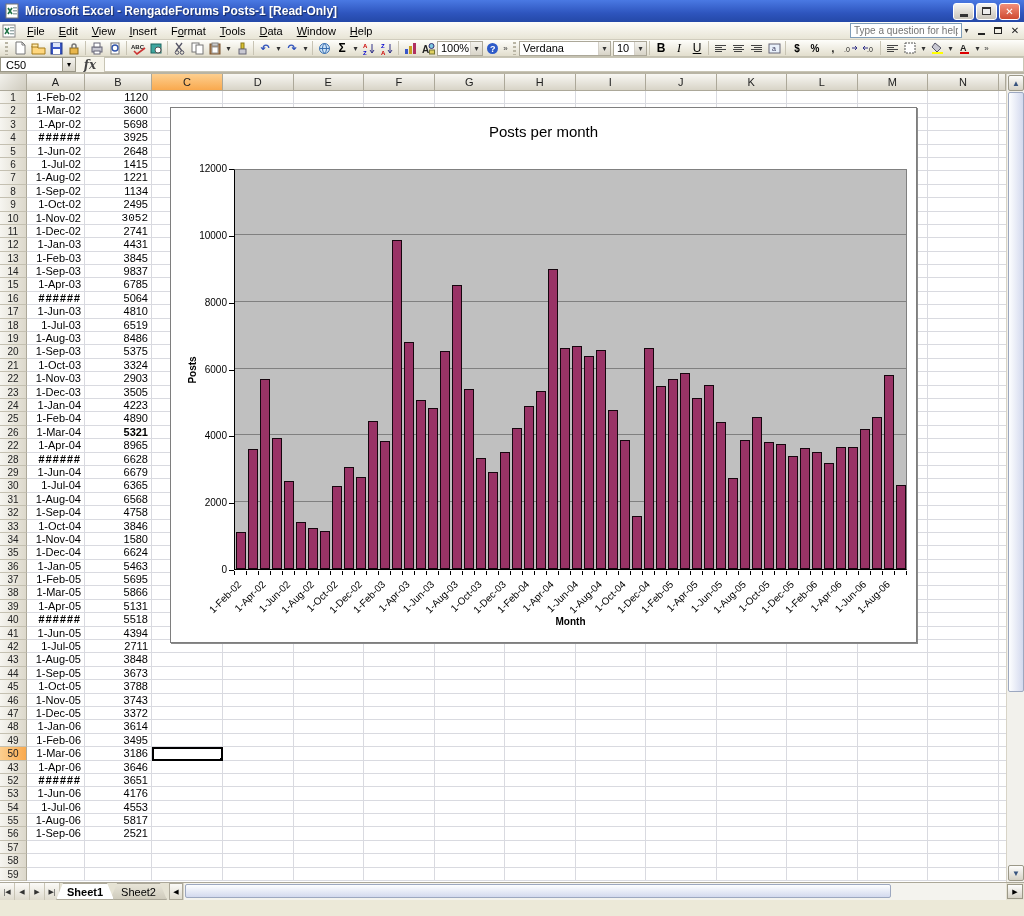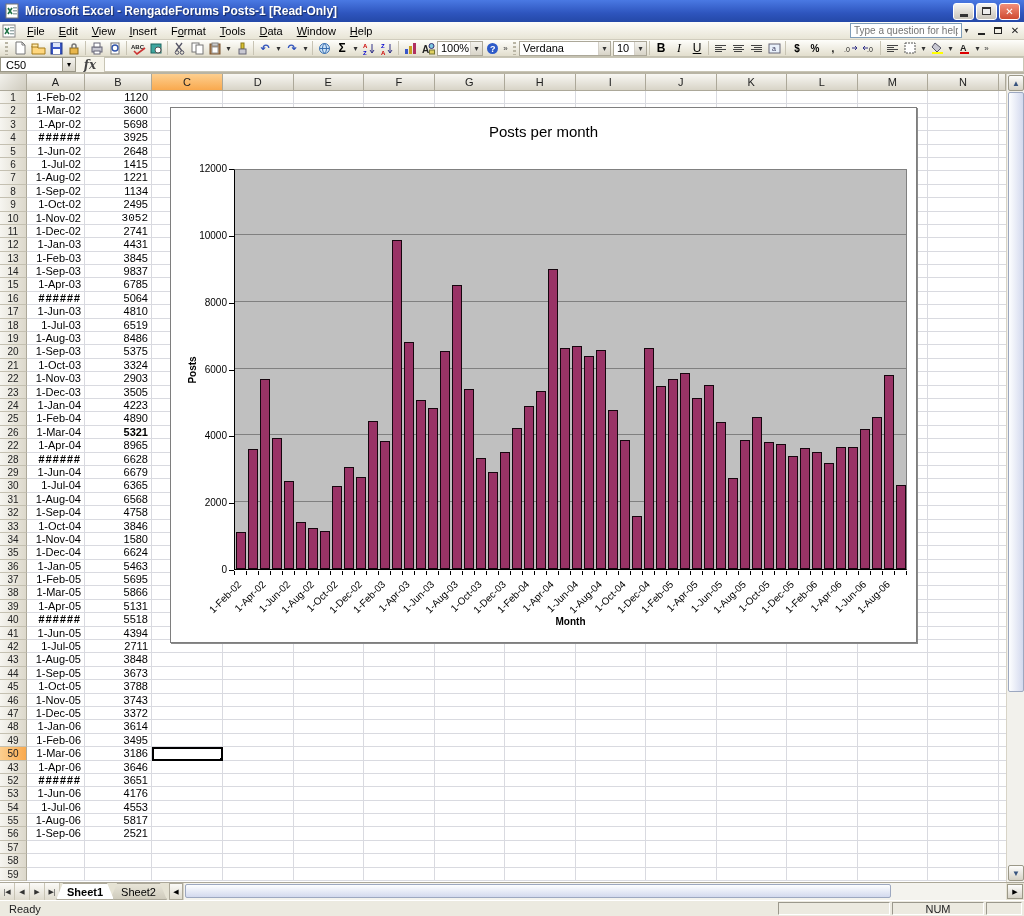--- a/index.html
+++ b/index.html
@@ -1697,20 +1697,14 @@
         <span class="tab active">Sheet1</span>
         <span class="tab">Sheet2</span>
       </span>
     <span id="hsplitbtn">◀</span>
     <div id="htrack">
       <div id="hthumb"></div>
     </div>
     <span id="harrow">▶</span>
   </div>
 
-  <div id="statusbar">
-    <span class="panel" style="left:2px;width:772px;border-color:transparent">Ready</span>
-    <span class="panel" style="left:778px;width:112px"></span>
-    <span class="panel" style="left:892px;width:92px;text-align:center">NUM</span>
-    <span class="panel" style="left:986px;width:36px"></span>
-  </div>
 
 </div>
 
 </body></html>

